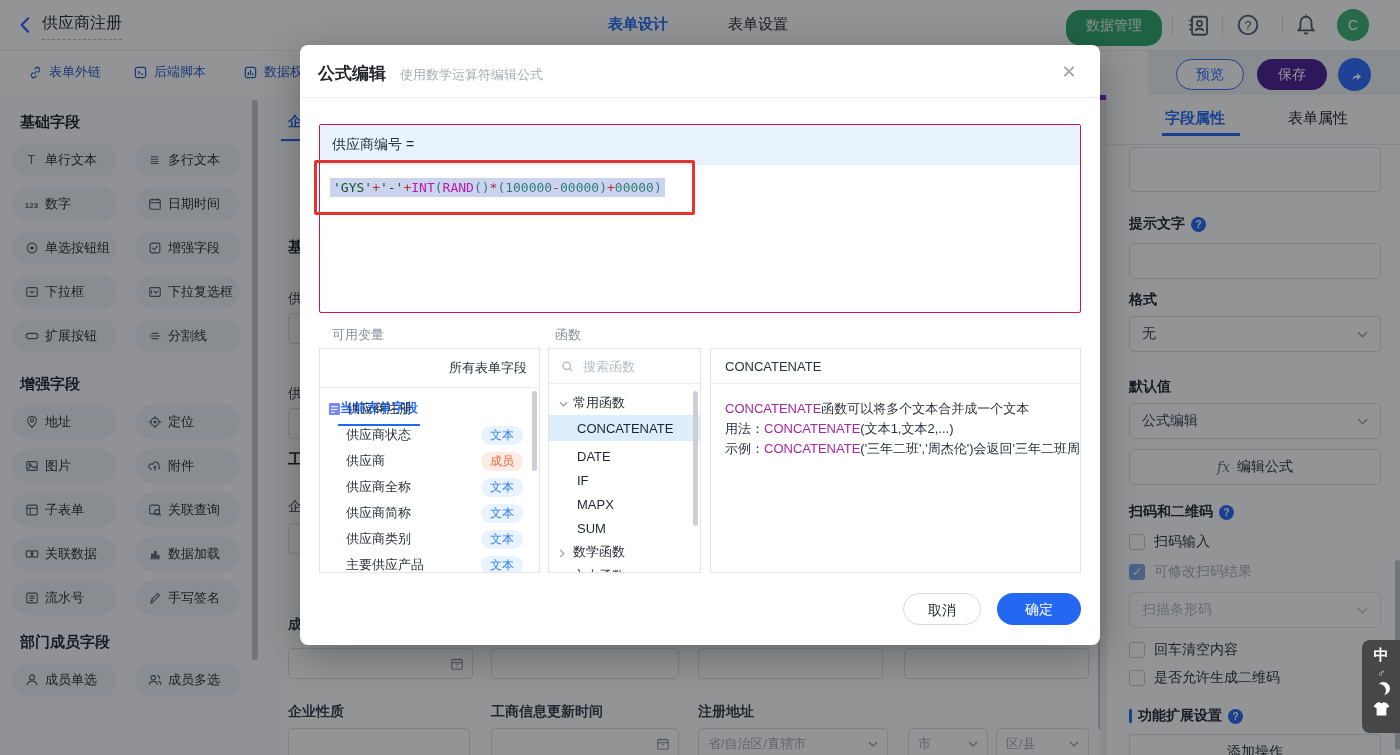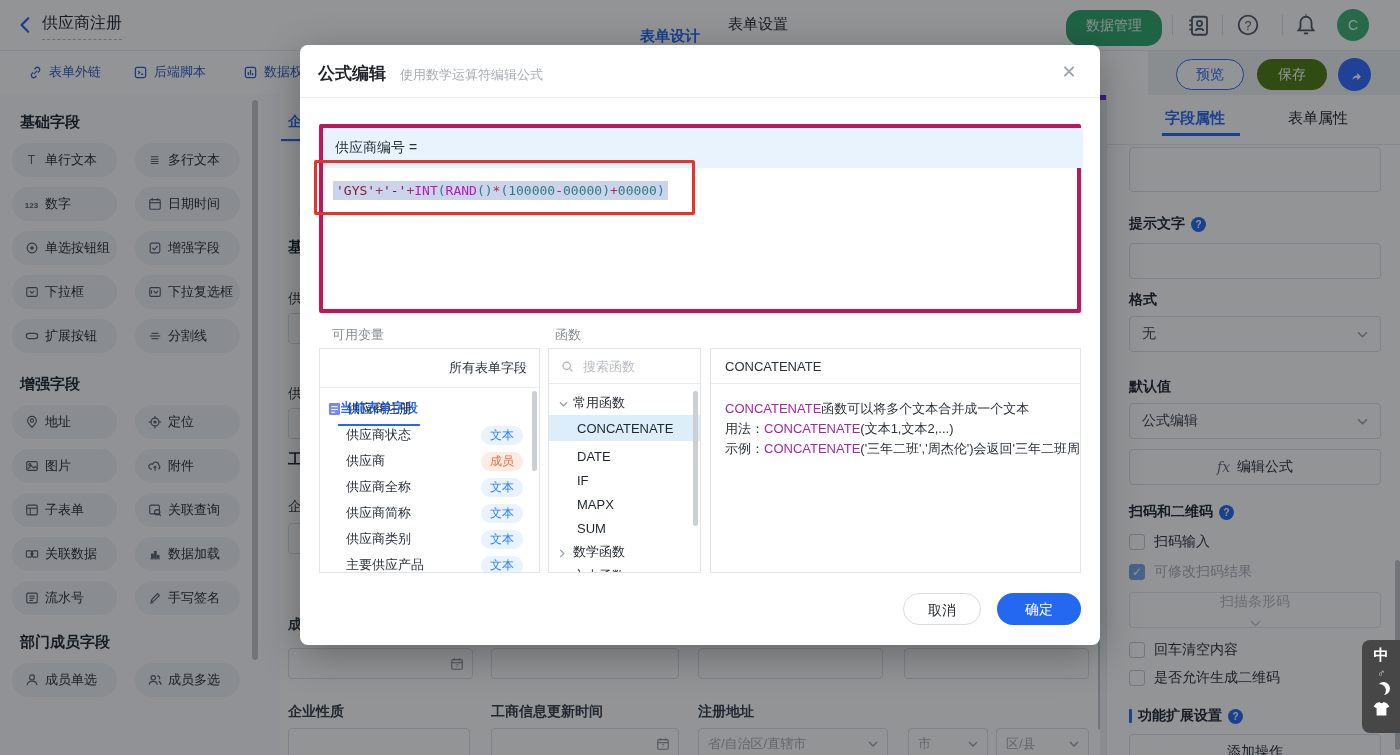--- a/index.html
+++ b/index.html
@@ -6,34 +6,34 @@
   body{width:1400px;height:755px;position:relative;overflow:hidden;
        font-family:"Liberation Sans","DejaVu Sans",sans-serif;background:#f0f2f5;
        -webkit-font-smoothing:antialiased;}
   .abs{position:absolute;}
   svg.ic{display:inline-block;vertical-align:middle;}
   
   #topbar{left:0;top:0;width:1400px;height:50px;background:#fff;border-bottom:1px solid #e8eaed;}
   #back-btn{left:16px;top:15px;width:20px;height:20px;cursor:pointer;}
   #page-title{left:42px;top:13px;font-size:16px;color:#1d242e;padding-bottom:5px;border-bottom:1px dashed #b9bdc4;}
   .top-tab{top:15px;font-size:15px;color:#1f2329;}
-  #tab-design{left:640px;color:#2468f2;font-weight:bold;margin-top:12px;}
+  #tab-design{left:608px;color:#2468f2;font-weight:bold;}
   #tab-settings{left:728px;}
   #btn-data-manage{left:1066px;top:10px;height:36px;line-height:30px;padding:0 20px;border-radius:15px;
       background:#2fa76c;color:#eaf7ef;font-size:14px;}
   .top-sep{top:15px;width:1px;height:20px;background:#dcdfe3;}
   .top-icon{top:13px;width:24px;height:24px;color:#4e5969;}
   #avatar{left:1337px;top:9px;width:32px;height:32px;border-radius:50%;background:#3bb273;
       color:#fff;font-size:14px;text-align:center;line-height:32px;}
   
   #toolbar{left:0;top:51px;width:1148px;height:44px;background:#fff;border-bottom:5px solid #6d28d9;}
   .tb-link{top:12px;font-size:13px;color:#2d5ac9;display:flex;align-items:center;gap:6px;}
   #btn-preview{left:1176px;top:8px;width:66px;height:29px;line-height:29px;border:1px solid #2f6bff;border-radius:16px;
       color:#2f6bff;font-size:14px;text-align:center;background:#fff;}
-  #btn-save{left:1257px;top:8px;width:70px;height:31px;line-height:31px;border-radius:16px;background:#4d7c0f;
+  #btn-save{left:1257px;top:8px;width:70px;height:31px;line-height:31px;border-radius:16px;background:#4c1d95;
       color:#fff;font-size:14px;text-align:center;}
   #btn-share{left:1338px;top:7px;width:33px;height:33px;border-radius:50%;background:#2f6bff;text-align:center;line-height:33px;}
   
   #sidebar{left:0;top:95px;width:280px;height:660px;background:#fbfcfd;}
   .sb-title{left:20px;font-size:15px;font-weight:bold;color:#1b222b;}
   .pill{width:105px;height:34px;border-radius:17px;background:#eef0f4;display:flex;align-items:center;
         gap:6px;padding-left:12px;box-sizing:border-box;font-size:13px;color:#262c33;cursor:pointer;}
   .pill .pic{color:#515d6b;width:15px;text-align:center;font-size:12px;flex:0 0 auto;}
   .pic .num{font-size:8px;font-weight:bold;letter-spacing:0;}
   .scroll-thumb{background:#c3c6cb;border-radius:3px;}
@@ -50,42 +50,42 @@
       display:flex;align-items:center;justify-content:space-between;padding:0 9px;font-size:13px;color:#a8abb2;}
   
   #props{left:1106px;top:95px;width:294px;height:660px;background:#fff;border-left:1px solid #e8eaed;box-sizing:border-box;}
   .pr-tab{position:absolute;top:14px;font-size:15px;color:#1f2329;}
   .pr-label{position:absolute;left:22px;font-size:14px;font-weight:bold;color:#202631;display:flex;align-items:center;gap:6px;}
   .qbadge{width:15px;height:15px;border-radius:50%;background:#2468f2;color:#fff;font-size:10px;font-weight:bold;
       text-align:center;line-height:15px;display:inline-block;}
   .pr-input{position:absolute;left:22px;width:252px;height:36px;border:1px solid #dcdfe6;border-radius:4px;background:#fff;box-sizing:border-box;}
   .pr-select{position:absolute;left:22px;width:252px;height:36px;border:1px solid #dcdfe6;border-radius:4px;background:#fff;
       box-sizing:border-box;display:flex;align-items:center;justify-content:space-between;padding:0 12px;font-size:14px;color:#3a424d;}
-  .pr-select.disabled{color:#b4b8bf;border-color:#e3e6ea;flex-direction:column;}
+  .pr-select.disabled{color:#b4b8bf;border-color:#e3e6ea;}
   .pr-btn{position:absolute;left:22px;width:252px;height:36px;border:1px solid #dcdfe6;border-radius:4px;background:#fff;
       box-sizing:border-box;display:flex;align-items:center;justify-content:center;gap:7px;font-size:14px;color:#272e36;cursor:pointer;}
   .fx{font-family:"DejaVu Serif",serif;font-style:italic;color:#6b7280;font-size:14px;text-align:center;}
   .cbrow{position:absolute;left:22px;display:flex;align-items:center;gap:9px;font-size:14px;color:#2a313a;}
   .cbox{width:16px;height:16px;border:1px solid #c6cad0;border-radius:3px;background:#fff;box-sizing:border-box;flex:0 0 auto;}
   .cbox.checked{background:#7ea4e8;border-color:#7ea4e8;color:#fff;font-size:12px;line-height:14px;text-align:center;}
   .cbrow.disabled{color:#a9adb4;}
   .secbar{width:3px;height:14px;background:#2468f2;display:inline-block;border-radius:1px;}
   
   #overlay{left:0;top:0;width:1400px;height:755px;background:rgba(13,17,23,0.45);z-index:50;}
   #modal{left:300px;top:45px;width:800px;height:600px;background:#fff;border-radius:8px;z-index:60;
       box-shadow:0 10px 40px rgba(0,0,0,0.3);}
   #modal-title{left:18px;top:17px;font-size:17px;font-weight:bold;color:#1f2329;}
   #modal-subtitle{left:100px;top:21px;font-size:13px;color:#a8acb2;}
   #modal-close{left:758px;top:16px;width:22px;height:22px;font-size:18px;color:#9ca3ab;text-align:center;line-height:22px;cursor:pointer;}
   #modal-hdiv{left:0;top:52px;width:800px;height:1px;background:#ebedf0;}
-  #formula-box{left:19px;top:79px;width:762px;height:189px;border:4px solid #be185d;border-radius:2px;box-sizing:border-box;}
+  #formula-box{left:19px;top:79px;width:762px;height:189px;border:1px solid #be185d;border-radius:2px;box-sizing:border-box;}
   #formula-head{left:0;top:0;width:760px;height:40px;background:#e9f3fe;display:flex;align-items:center;
       padding-left:12px;box-sizing:border-box;font-size:14px;color:#27303b;}
   #formula-line{left:10px;top:53px;font-family:"DejaVu Sans Mono",monospace;font-size:13px;background:#ccd3ee;padding:2px 3px;}
-  #formula-line .str{color:#7f1d1d;} #formula-line .op{color:#a8333d;}
+  #formula-line .str{color:#14532d;} #formula-line .op{color:#a8333d;}
   #formula-line .fn{color:#b51fa6;} #formula-line .par{color:#2e8076;} #formula-line .num{color:#2e8076;}
   #red-annotation{left:14px;top:115px;width:381px;height:55px;border:3px solid #e5342b;border-radius:2px;z-index:65;box-sizing:border-box;}
   .mlabel{position:absolute;font-size:13px;color:#878c94;}
   .panel{position:absolute;top:303px;height:225px;border:1px solid #e2e4e8;background:#fff;box-sizing:border-box;overflow:hidden;}
   #vars-panel{left:19px;width:221px;}
   #vars-tabs{left:0;top:0;width:219px;height:38px;border-bottom:1px solid #e9ebee;}
   .vtab{position:absolute;top:10px;font-size:13px;}
   #vtab-current{left:20px;color:#2468f2;font-weight:bold;margin-top:40px;}
   #vtab-current::after{content:"";position:absolute;left:-2px;bottom:-9px;width:82px;height:2px;background:#2468f2;}
   #vtab-all{left:129px;color:#2b323c;}

